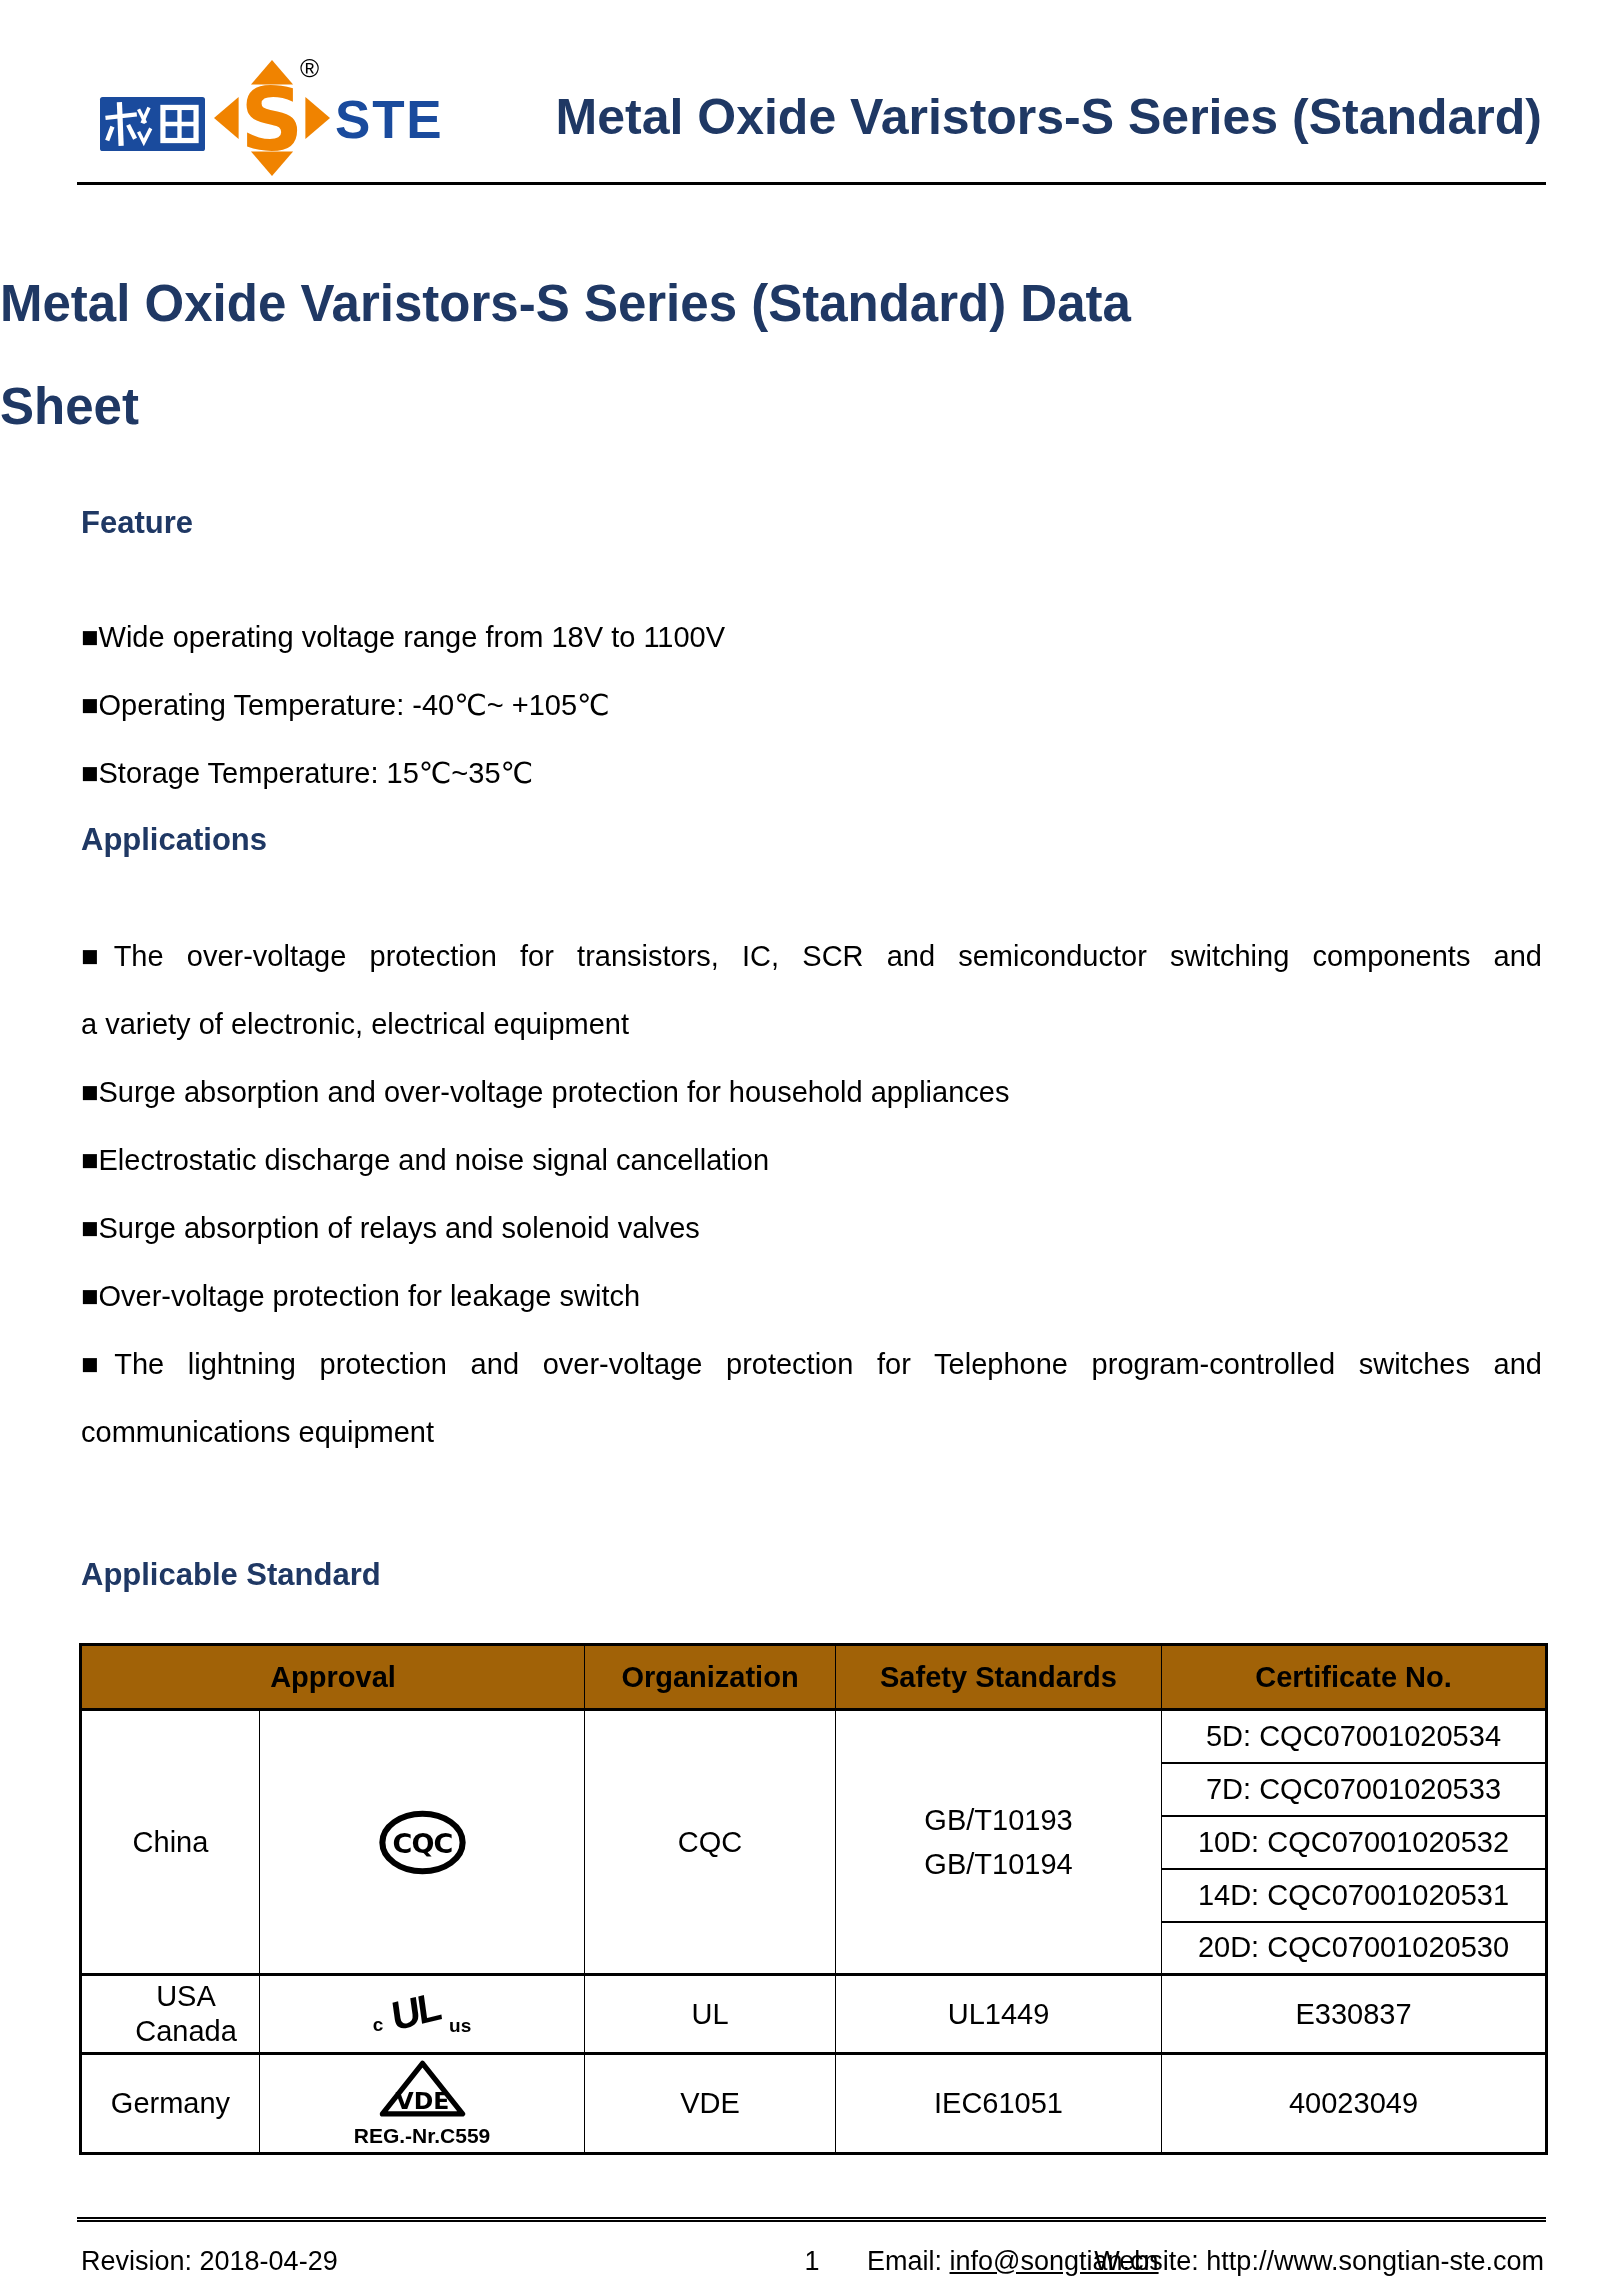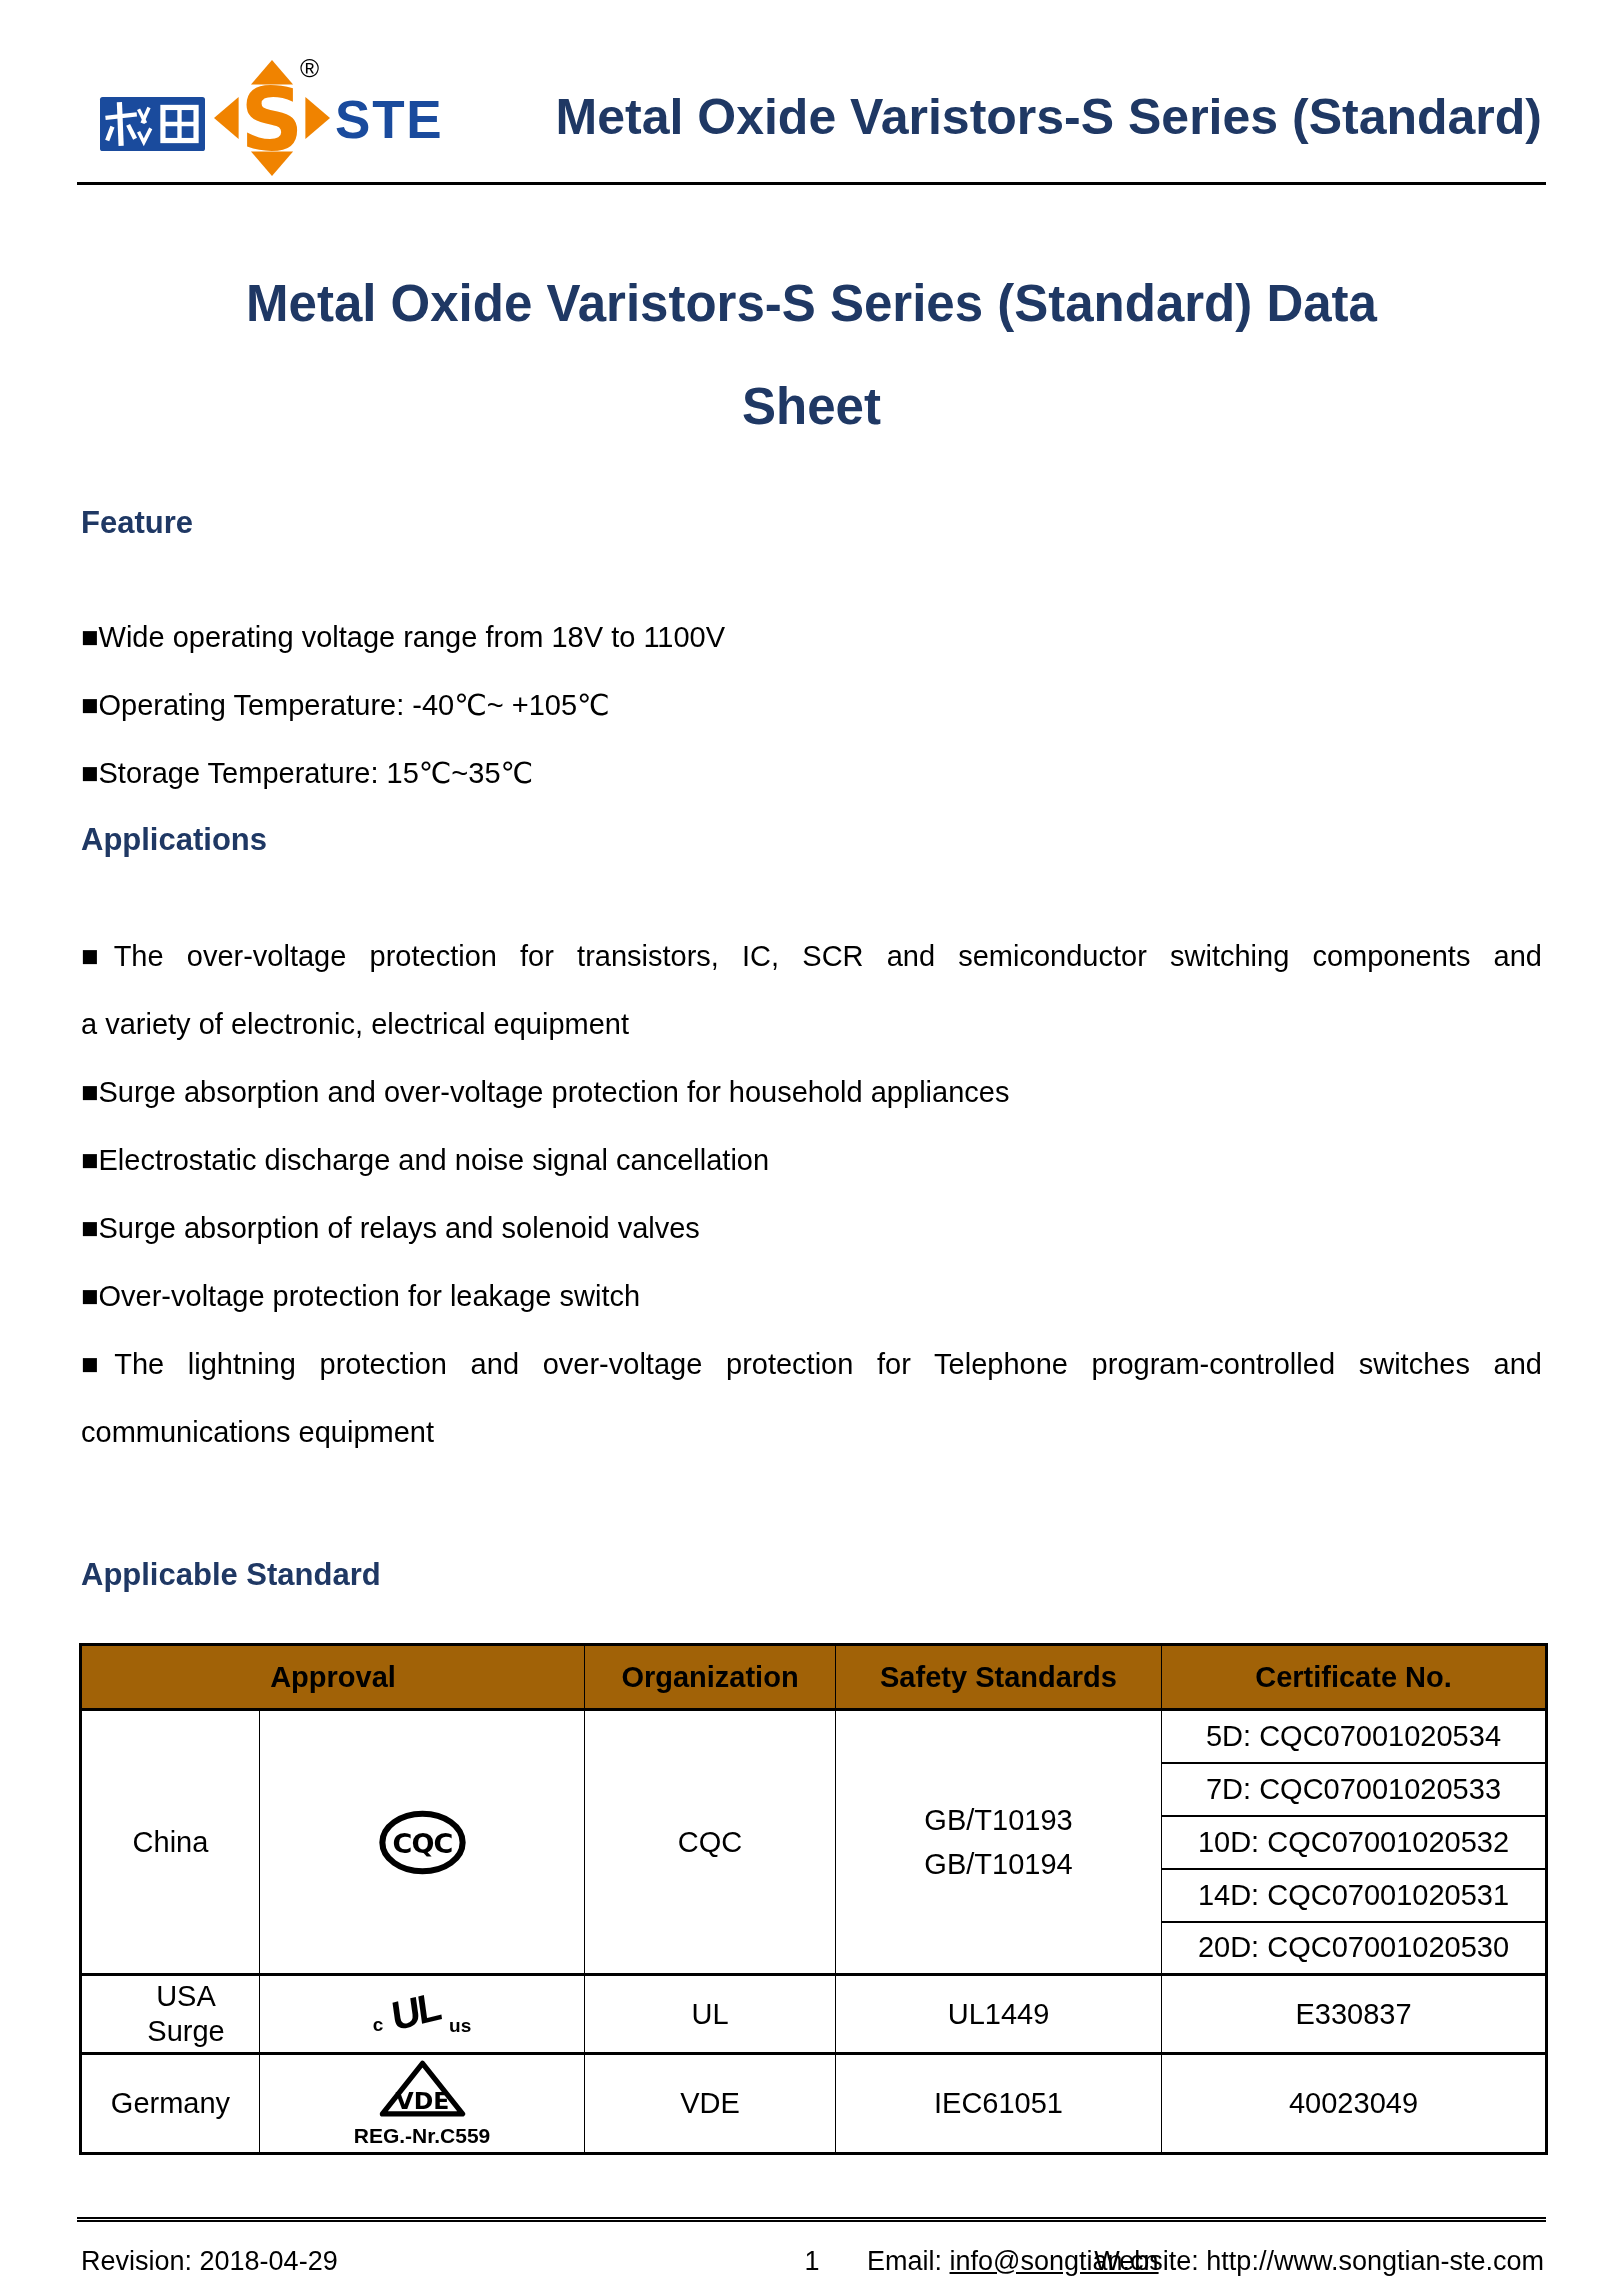--- a/index.html
+++ b/index.html
@@ -28,21 +28,21 @@
   }
   .header-title {
     position:absolute; right:81px; top:88px;
     font-size:50px; font-weight:bold; color:#1F3864;
   }
   .header-rule { position:absolute; left:77px; right:77px; top:182px; border-top:3.5px solid #000; }
 
   
   .doc-title {
     position:absolute; left:0; top:252px; width:100%;
-    text-align:center; color:#1F3864;
+    text-align:left; color:#1F3864;
     font-size:51px; font-weight:bold; line-height:103px;
   }
 
   
   .sec-heading { position:absolute; left:81px; font-size:31px; font-weight:bold; color:#1F3864; }
   .h-feature { top:505px; }
   .h-applications { top:822px; }
   .h-standard { top:1557px; }
 
   
@@ -202,21 +202,21 @@
       </tr>
       <tr class="cert-row">
         <td>14D: CQC07001020531</td>
       </tr>
       <tr class="cert-row cert-row-last">
         <td>20D: CQC07001020530</td>
       </tr>
       <tr class="row-usa">
         <td class="country-cell">
           <div>USA</div>
-          <div>Surge</div>
+          <div>Canada</div>
         </td>
         <td>
           <div class="ul-wrap">
             <span class="ul-c">c</span>
             <span class="ul-core">UL</span>
             <span class="ul-us">us</span>
           </div>
         </td>
         <td>UL</td>
         <td>UL1449</td>

